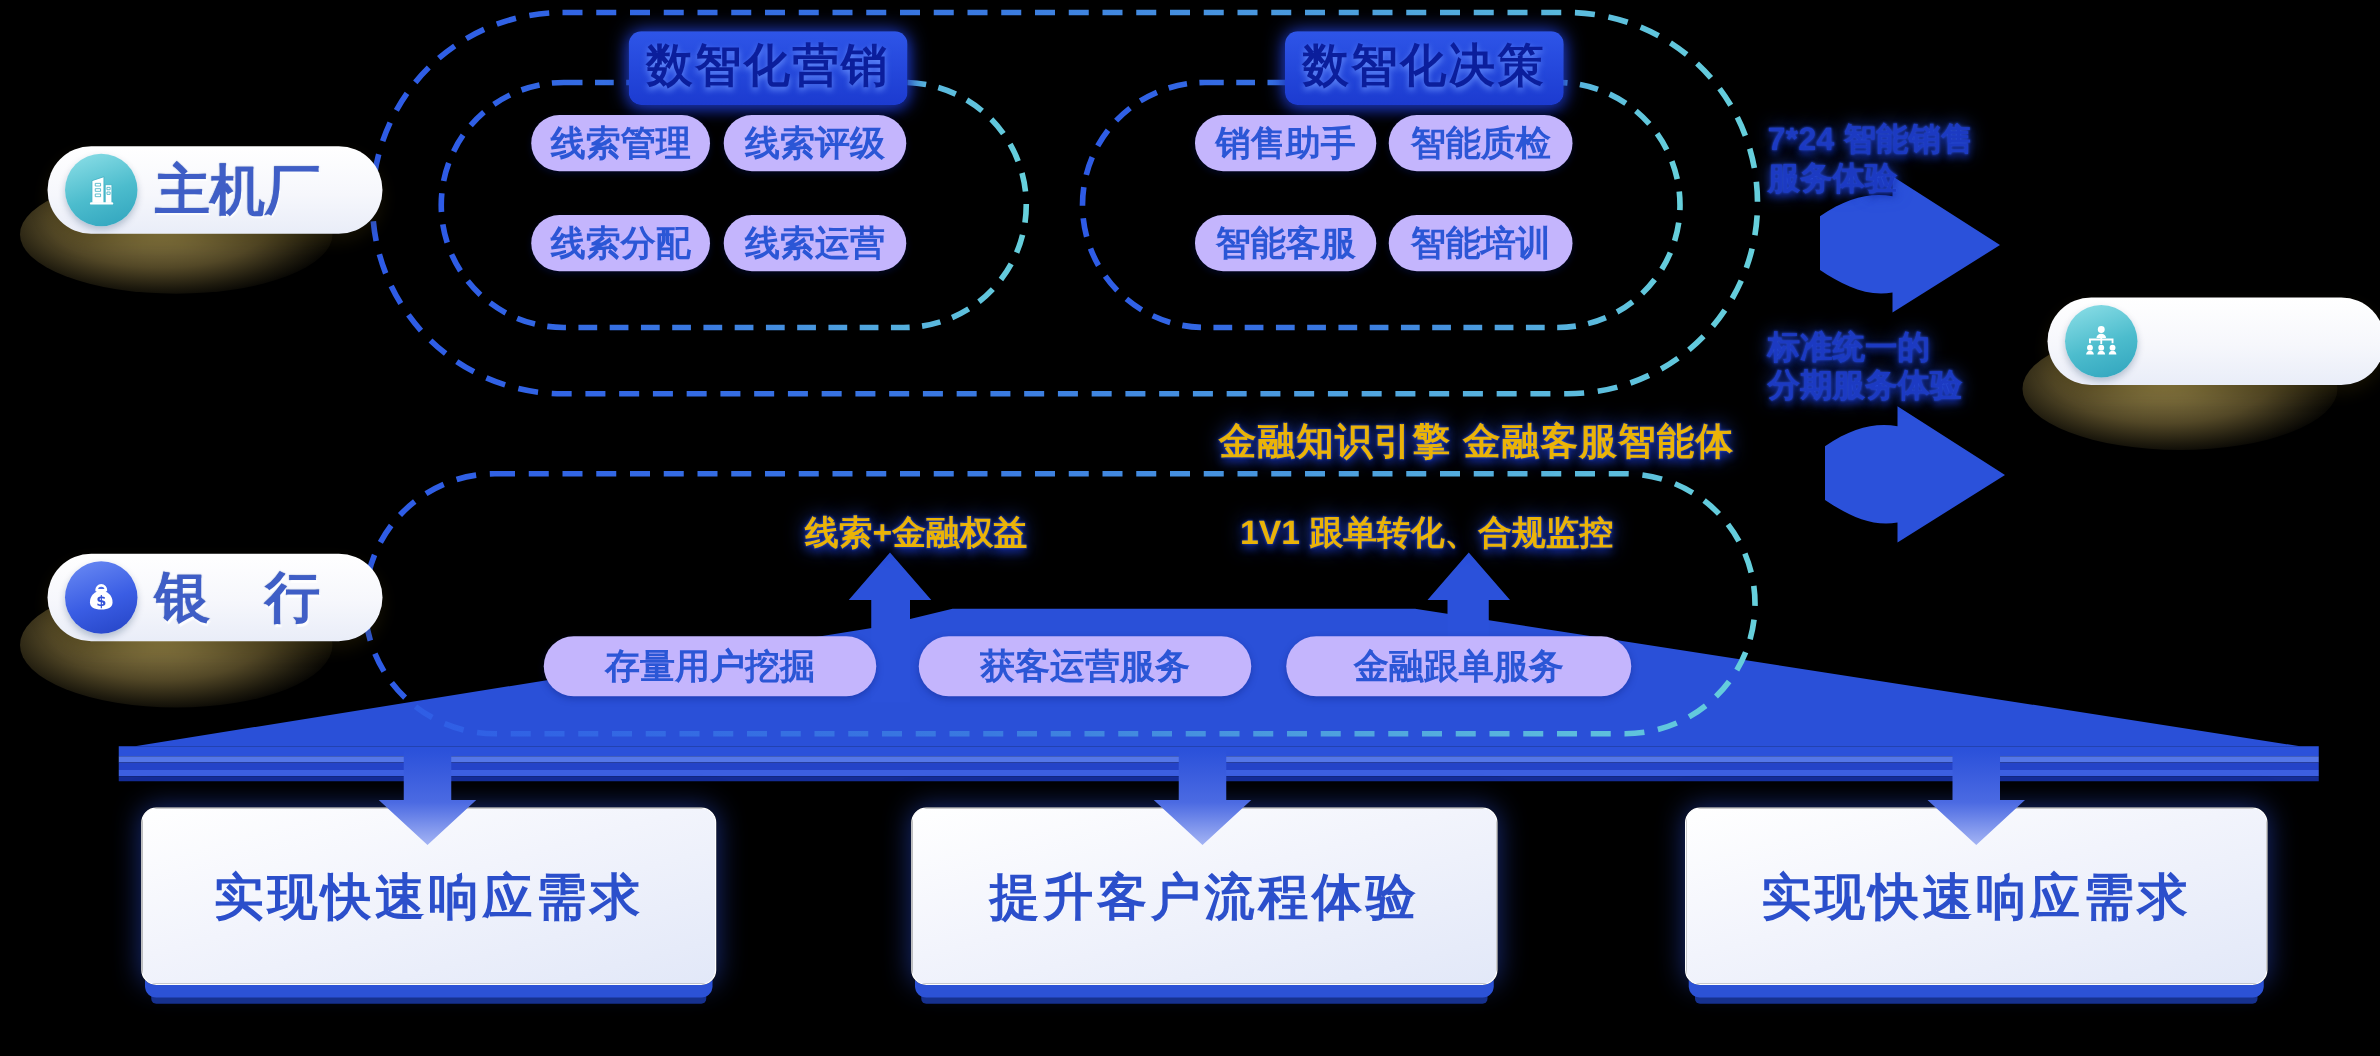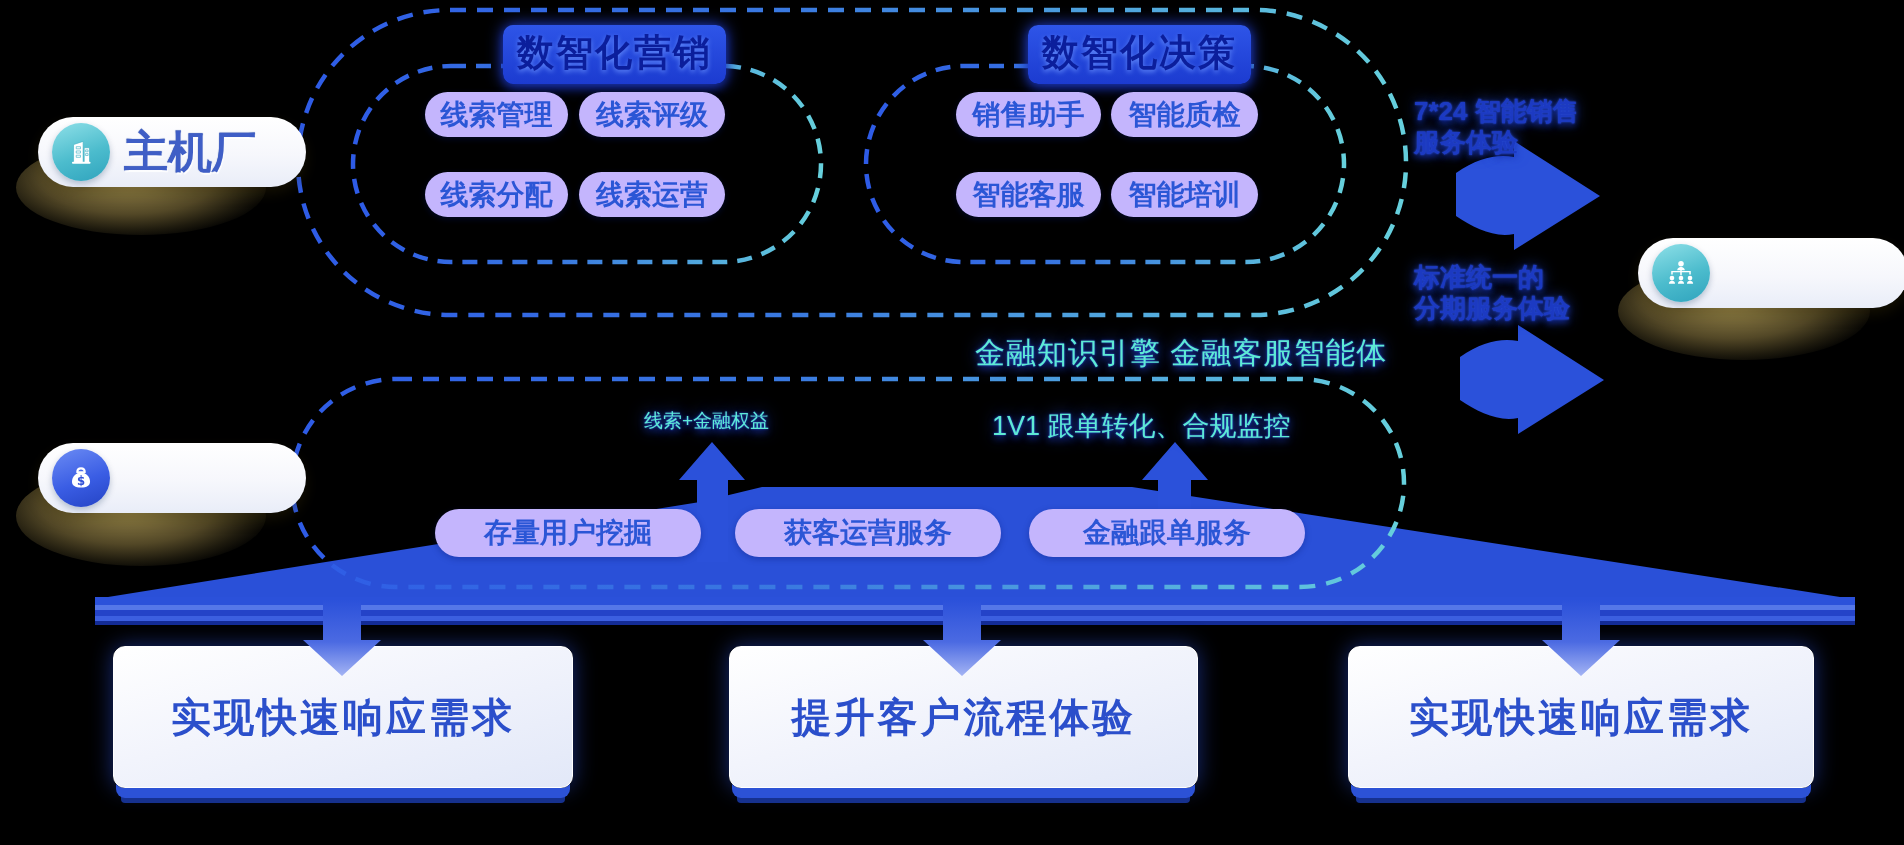--- a/index.html
+++ b/index.html
@@ -23,21 +23,21 @@
          text-shadow:1px 2px 1px rgba(255,255,255,0.9),0 0 1px #31519e;white-space:nowrap;}
 
   
   .group-title{position:absolute;z-index:4;font-size:37px;font-weight:900;color:#0b1e9c;
          background:linear-gradient(180deg,#2e55e8,#1c3bd0);
          padding:3px 14px 6px;border-radius:10px;letter-spacing:2px;
          text-shadow:0 2px 5px rgba(110,150,255,0.85);
          box-shadow:0 0 16px rgba(38,70,220,0.95),0 4px 10px rgba(10,25,120,0.8);}
 
   
-  .glow-text{position:absolute;z-index:4;color:#5eead4;font-weight:400;white-space:nowrap;
+  .glow-text{position:absolute;z-index:4;color:#eab308;font-weight:700;white-space:nowrap;
          text-shadow:0 0 2px #2e55e8,0 3px 7px rgba(20,45,170,0.95),0 0 16px rgba(43,81,218,0.85);}
 
   
   .pill{position:absolute;z-index:4;background:#c4b5fd;border-radius:24px;
          display:flex;align-items:center;justify-content:center;
          font-weight:800;color:#2b56d6;box-shadow:0 2px 6px rgba(10,25,110,0.35);}
   .pill.small{height:45px;font-size:28px;}
   .pill.mid{height:48px;font-size:28px;}
 
   
@@ -107,20 +107,21 @@
 <div class="badge-glow" style="left:16px;top:466px;width:250px;height:100px;"></div>
 <div class="badge" style="left:38px;top:443px;width:228px;">
   <div class="circle blue">
     <svg width="34" height="34" viewBox="0 0 32 32" style="position:static;">
       <path d="M16 11 c-5 0 -8.5 4 -8.5 8.5 c0 3.6 3 5.5 8.5 5.5 s8.5 -1.9 8.5 -5.5 C24.5 15 21 11 16 11 Z" fill="#ffffff"></path>
       <path d="M12.5 10.5 c0 -2 1.4 -3.6 3.5 -3.6 s3.5 1.6 3.5 3.6" fill="none" stroke="#ffffff" stroke-width="2" stroke-linecap="round"></path>
       <rect x="12.2" y="9.6" width="7.6" height="2.4" rx="1.2" fill="#ffffff"></rect>
       <text x="16" y="22.6" font-size="11" font-weight="bold" fill="#3453d8" text-anchor="middle" font-family="'DejaVu Sans',sans-serif">$</text>
     </svg>
   </div>
+  <span class="label">银　行</span>
 </div>
 
 <div class="badge-glow" style="left:1618px;top:262px;width:252px;height:98px;"></div>
 <div class="badge" style="left:1638px;top:238px;width:230px;">
   <div class="circle teal">
     <svg width="34" height="34" viewBox="0 0 32 32" style="position:static;">
       <g fill="#ffffff">
         <circle cx="16" cy="7.2" r="2.6"></circle>
           <path d="M12.4 13.5 c0-2 1.6-3.2 3.6-3.2 s3.6 1.2 3.6 3.2 Z"></path>
         <circle cx="7.5" cy="20.8" r="2.2"></circle>
@@ -142,21 +143,21 @@
 <div class="pill small" style="left:579px;top:92px;width:146px;">线索评级</div>
 <div class="pill small" style="left:425px;top:172px;width:143px;">线索分配</div>
 <div class="pill small" style="left:579px;top:172px;width:146px;">线索运营</div>
 
 <div class="pill small" style="left:956px;top:92px;width:145px;">销售助手</div>
 <div class="pill small" style="left:1111px;top:92px;width:147px;">智能质检</div>
 <div class="pill small" style="left:956px;top:172px;width:145px;">智能客服</div>
 <div class="pill small" style="left:1111px;top:172px;width:147px;">智能培训</div>
 
 <div class="glow-text" style="left:975px;top:333px;font-size:30px;letter-spacing:1px;">金融知识引擎 金融客服智能体</div>
-<div class="glow-text" style="left:644px;top:408px;font-size:19px;">线索+金融权益</div>
+<div class="glow-text" style="left:644px;top:408px;font-size:27px;">线索+金融权益</div>
 <div class="glow-text" style="left:992px;top:408px;font-size:27px;">1V1 跟单转化、合规监控</div>
 
 <div class="pill mid" style="left:435px;top:509px;width:266px;">存量用户挖掘</div>
 <div class="pill mid" style="left:735px;top:509px;width:266px;font-family:Liberation Serif, serif;">获客运营服务</div>
 <div class="pill mid" style="left:1029px;top:509px;width:276px;">金融跟单服务</div>
 
 <div class="arrow-caption" style="left:1414px;top:96px;">
   <div>7*24 智能销售</div>
   <div>服务体验</div>
 </div>

